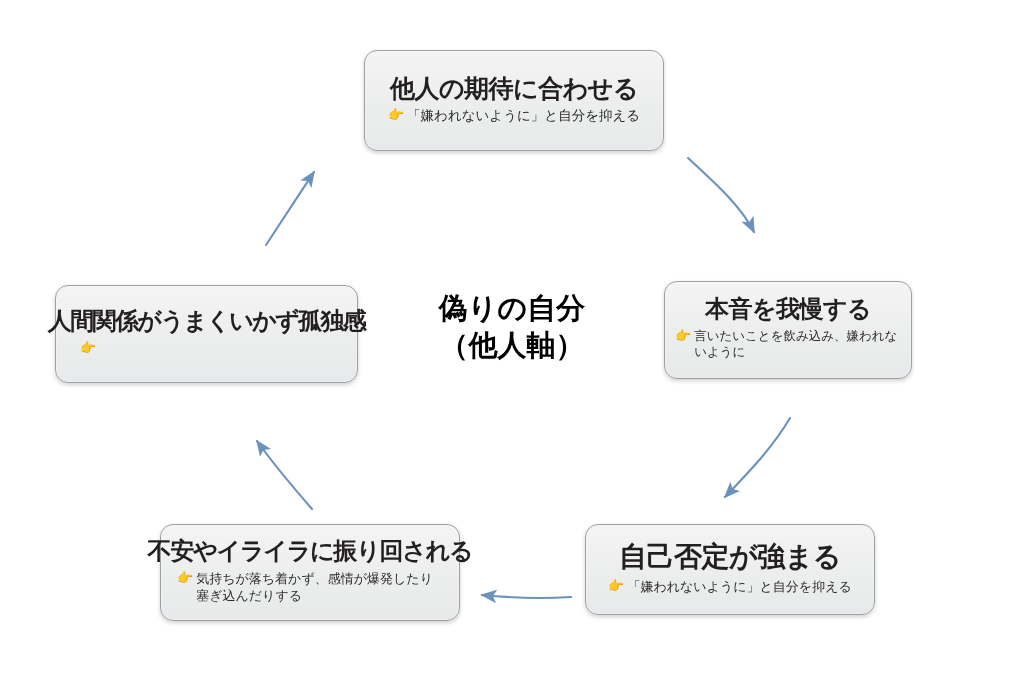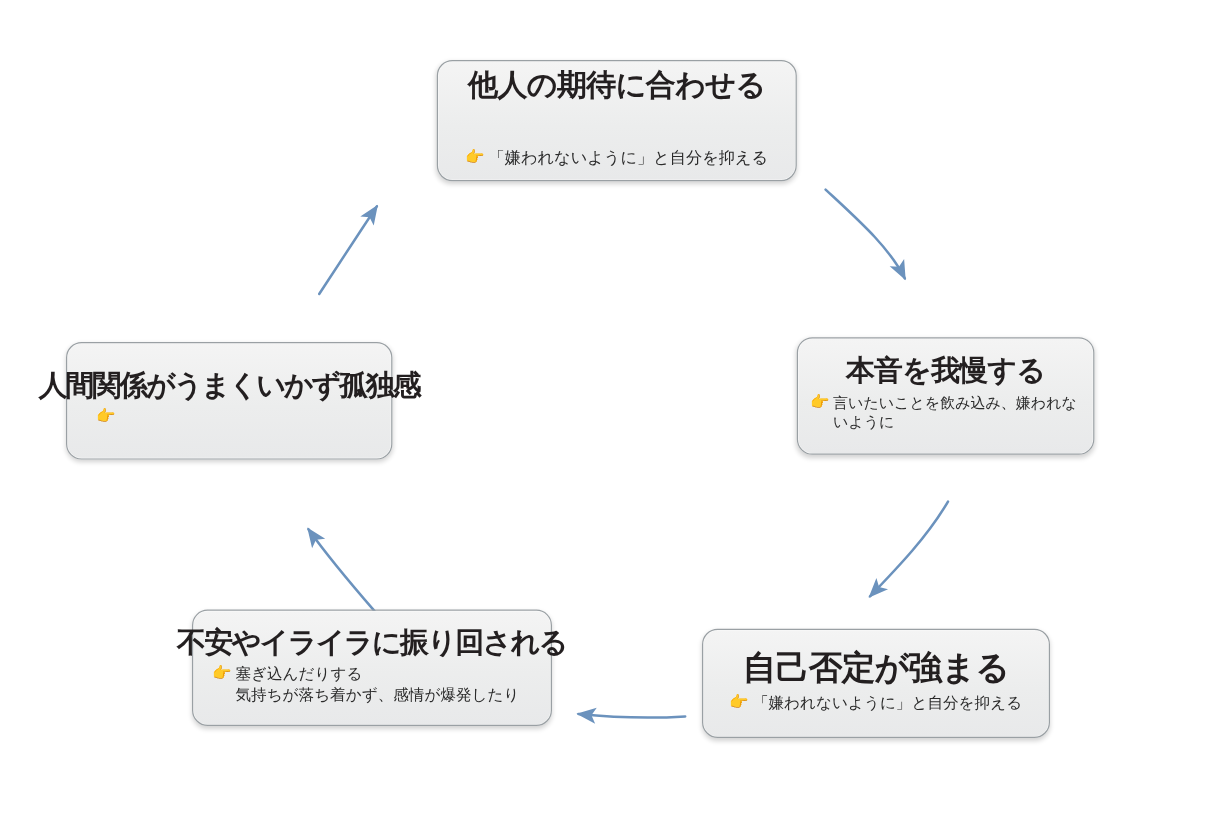--- a/index.html
+++ b/index.html
@@ -72,38 +72,38 @@
     color: #f0a830;
     font-size: 13px;
     line-height: 1.3;
     flex: 0 0 auto;
     transform: translateY(0px);
   }
 
   .sub-text { display: block; }
 
   
-  #node-top      { left: 364px; top: 50px;  width: 300px; height: 101px; justify-content: space-between; }
+  #node-top      { left: 364px; top: 50px;  width: 300px; height: 101px; }
   #node-top .node-title { font-size: 25px; }
   #node-top .node-sub   { font-size: 13.5px; }
 
   #node-right    { left: 664px; top: 281px; width: 248px; height: 98px; }
   #node-right .node-title { font-size: 24px; }
   #node-right .node-sub   { font-size: 12.5px; }
 
   #node-bottom-right { left: 585px; top: 524px; width: 290px; height: 91px; }
   #node-bottom-right .node-title { font-size: 28px; }
   #node-bottom-right .node-sub   { font-size: 13px; }
 
-  #node-bottom-left  { left: 160px; top: 508px; width: 300px; height: 97px; }
+  #node-bottom-left  { left: 160px; top: 524px; width: 300px; height: 97px; }
   #node-bottom-left .node-title { font-size: 24px; letter-spacing: -1.2px; }
   #node-bottom-left .node-sub   { font-size: 13px; }
   #node-bottom-left .node-sub   { align-self: flex-start; margin-left: 6px; }
 
-  #node-left     { left: 55px;  top: 285px; width: 272px; height: 98px; }
+  #node-left     { left: 55px;  top: 285px; width: 303px; height: 98px; }
   #node-left .node-title { font-size: 24px; letter-spacing: -1.6px; }
   #node-left .node-sub   { font-size: 12.5px; align-self: flex-start; margin-left: 14px; }
 
   
   #center-label {
     position: absolute;
     left: 382px;
     top: 290px;
     width: 260px;
     text-align: center;
@@ -131,20 +131,24 @@
 
     <path d="M 790 418 C 773 447 749 472 725 497" fill="none" stroke="#6b92bd" stroke-width="2.1" stroke-linecap="round" marker-end="url(#ah)"></path>
 
     <path d="M 571 597 C 540 599 512 598 482 595" fill="none" stroke="#6b92bd" stroke-width="2.1" stroke-linecap="round" marker-end="url(#ah)"></path>
 
     <path d="M 312 509 C 292 486 272 462 257 441" fill="none" stroke="#6b92bd" stroke-width="2.1" stroke-linecap="round" marker-end="url(#ah)"></path>
 
     <path d="M 266 245 C 283 219 298 196 314 172" fill="none" stroke="#6b92bd" stroke-width="2.1" stroke-linecap="round" marker-end="url(#ah)"></path>
   </svg>
 
+  <div id="center-label">
+    <span class="line">偽りの自分</span>
+    <span class="line">（他人軸）</span>
+  </div>
 
   <div class="node" id="node-top">
     <div class="node-title">他人の期待に合わせる</div>
     <div class="node-sub">
       <span class="hand-icon">👉</span>
       <span>
         <span class="sub-text">「嫌われないように」と自分を抑える</span>
       </span>
     </div>
   </div>
@@ -167,22 +171,22 @@
         <span class="sub-text">「嫌われないように」と自分を抑える</span>
       </span>
     </div>
   </div>
 
   <div class="node" id="node-bottom-left">
     <div class="node-title">不安やイライラに振り回される</div>
     <div class="node-sub">
       <span class="hand-icon">👉</span>
       <span>
+        <span class="sub-text">気持ちが落ち着かず、感情が爆発したり</span>
         <span class="sub-text">塞ぎ込んだりする</span>
-        <span class="sub-text">気持ちが落ち着かず、感情が爆発したり</span>
       </span>
     </div>
   </div>
 
   <div class="node" id="node-left">
     <div class="node-title">人間関係がうまくいかず孤独感</div>
     <div class="node-sub">
       <span class="hand-icon">👉</span>
       <span>
       </span>

